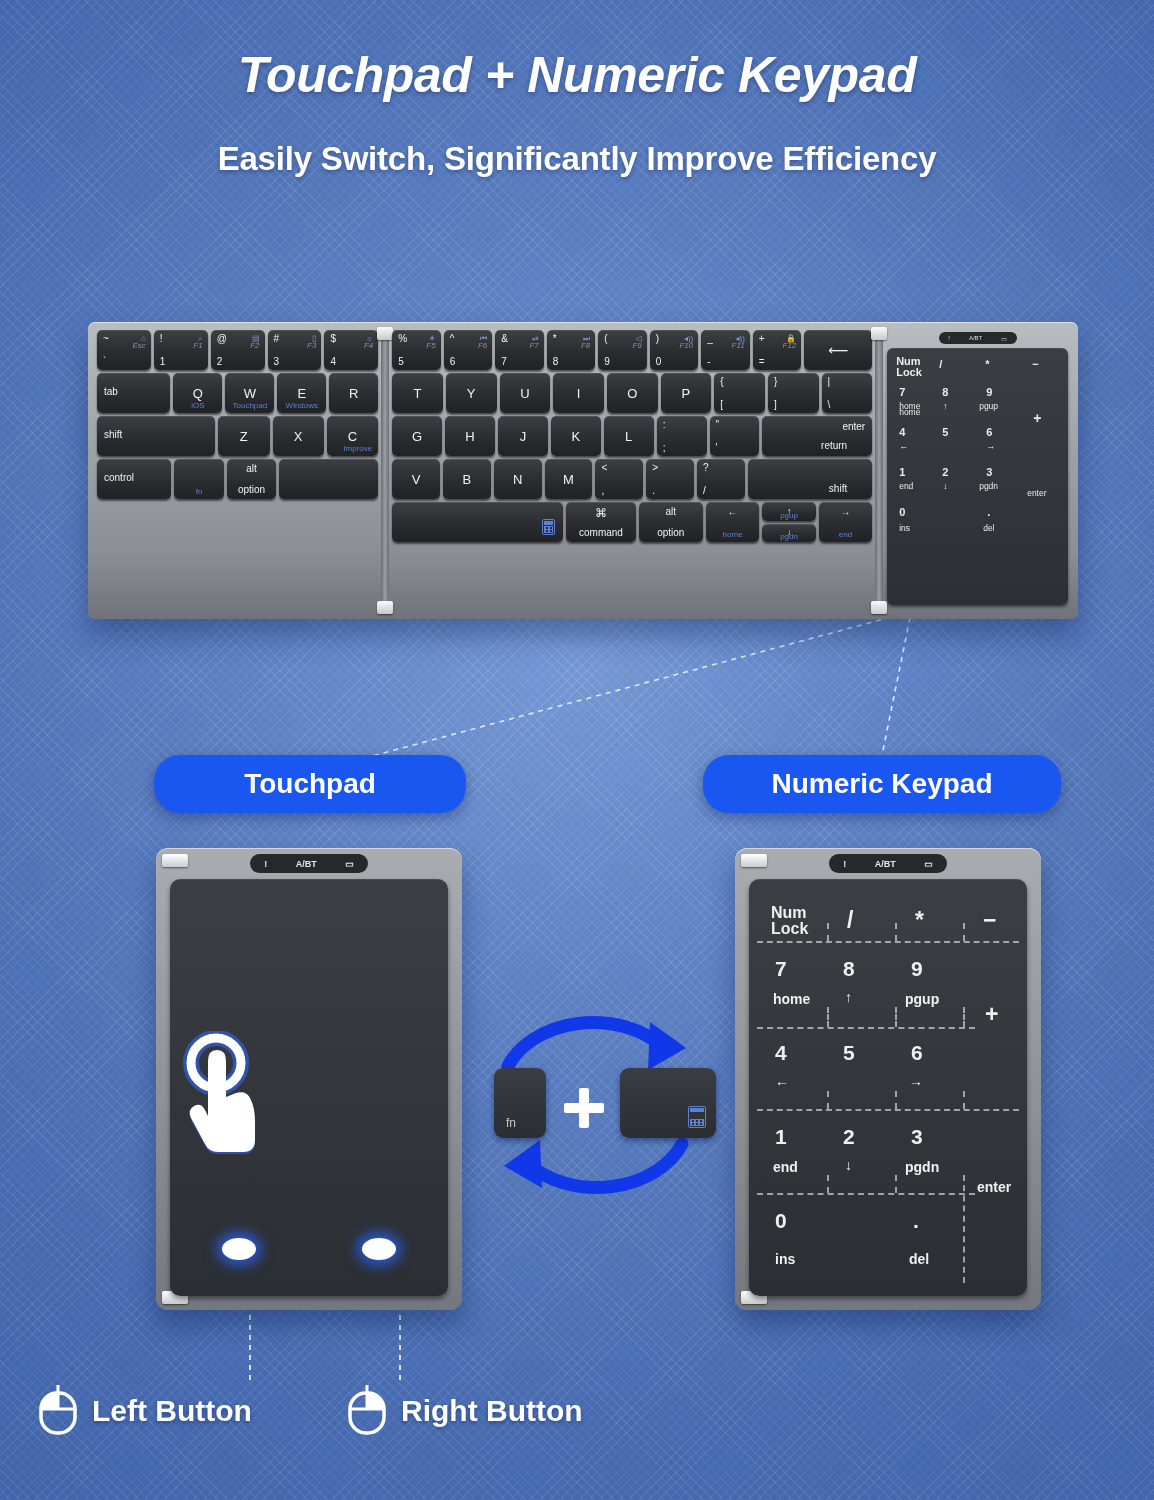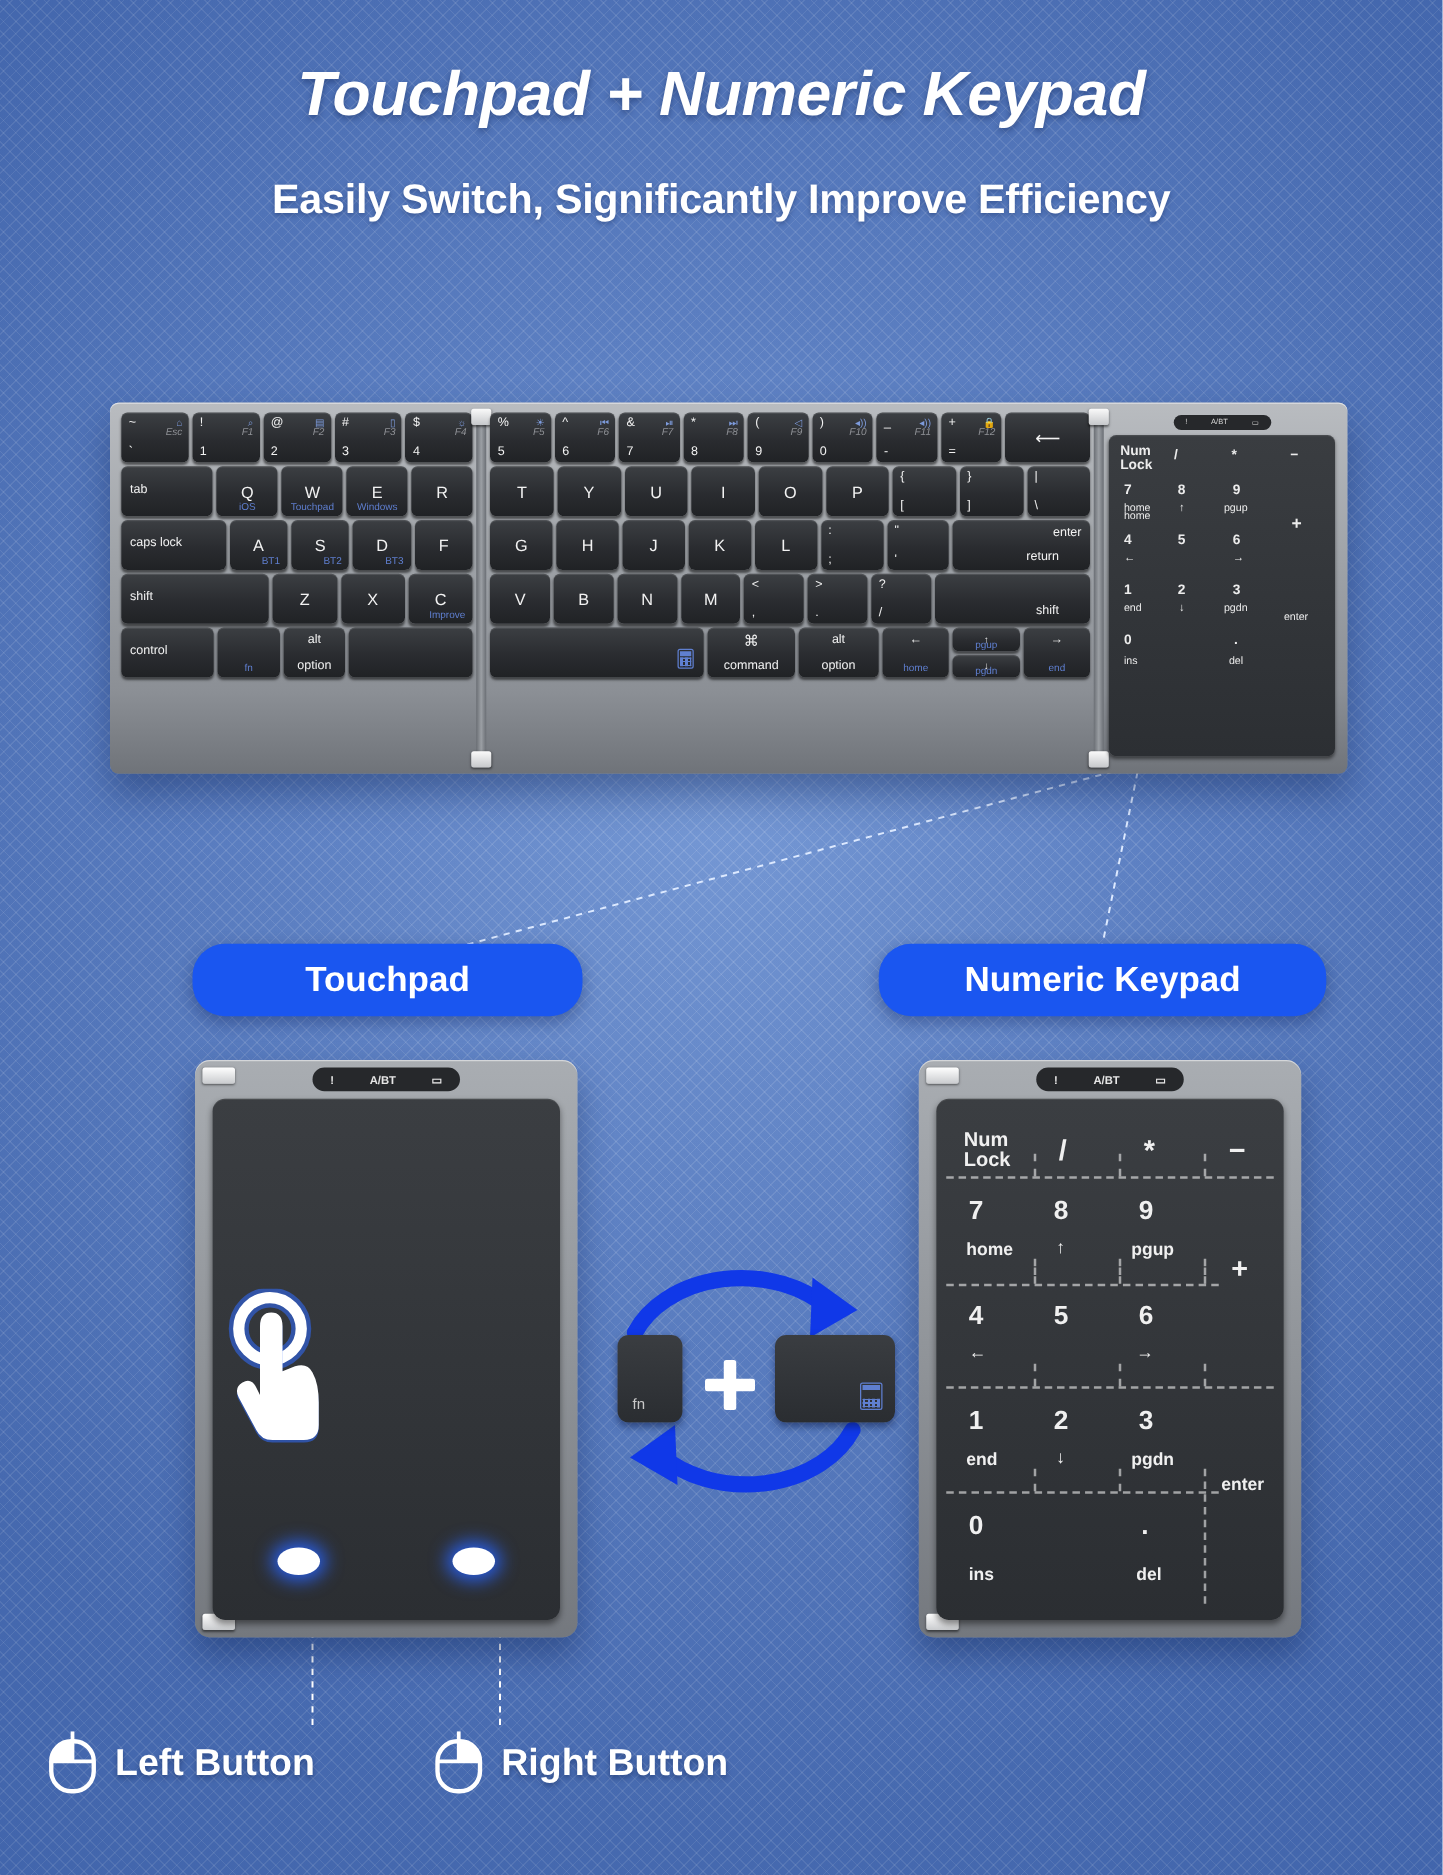--- a/index.html
+++ b/index.html
@@ -188,40 +188,20 @@
         </div>
       <div class="key">
           <span>E</span>
           <span class="sub-c">Windows</span>
         </div>
       <div class="key">
           <span>R</span>
         </div>
     </div>
     <div class="krow">
-      <div class="key sm" style="flex:1.8">
-          <span class="lbl-l">caps lock</span>
-        </div>
-      <div class="key">
-          <span>A</span>
-          <span class="sub">BT1</span>
-        </div>
-      <div class="key">
-          <span>S</span>
-          <span class="sub">BT2</span>
-        </div>
-      <div class="key">
-          <span>D</span>
-          <span class="sub">BT3</span>
-        </div>
-      <div class="key">
-          <span>F</span>
-        </div>
-    </div>
-    <div class="krow">
       <div class="key sm" style="flex:2.3">
           <span class="lbl-l">shift</span>
         </div>
       <div class="key">
           <span>Z</span>
         </div>
       <div class="key">
           <span>X</span>
         </div>
       <div class="key">

